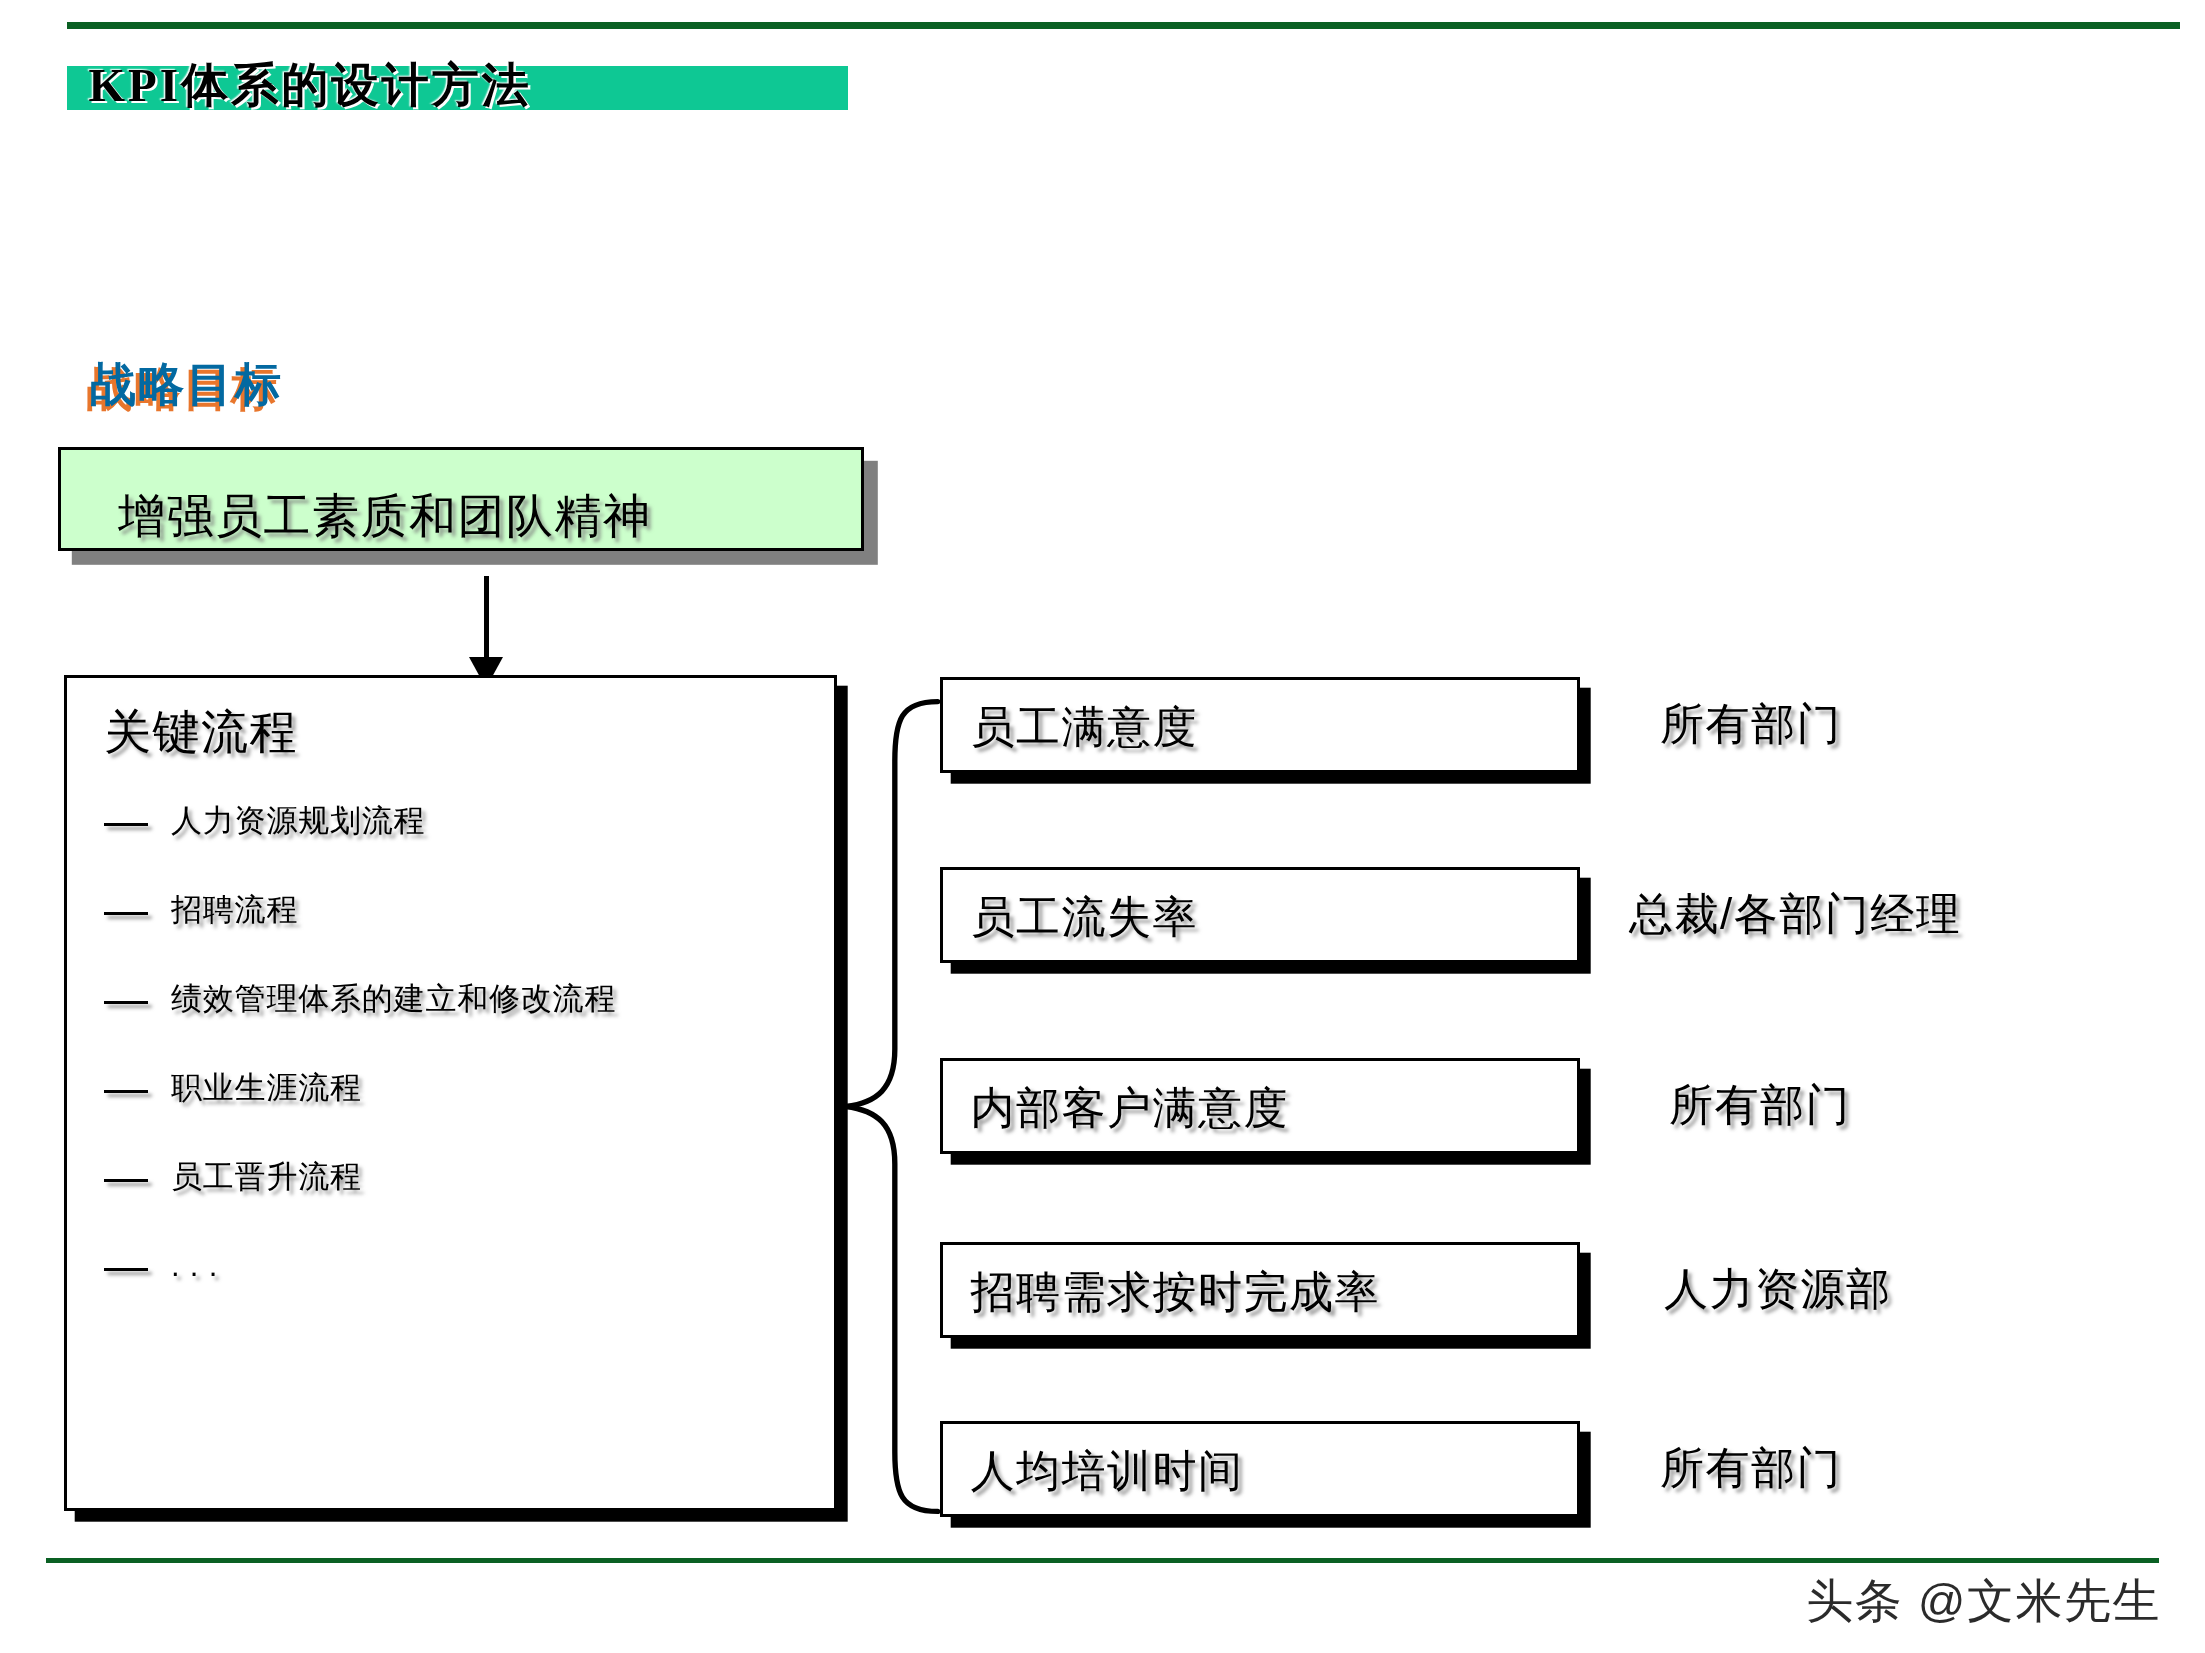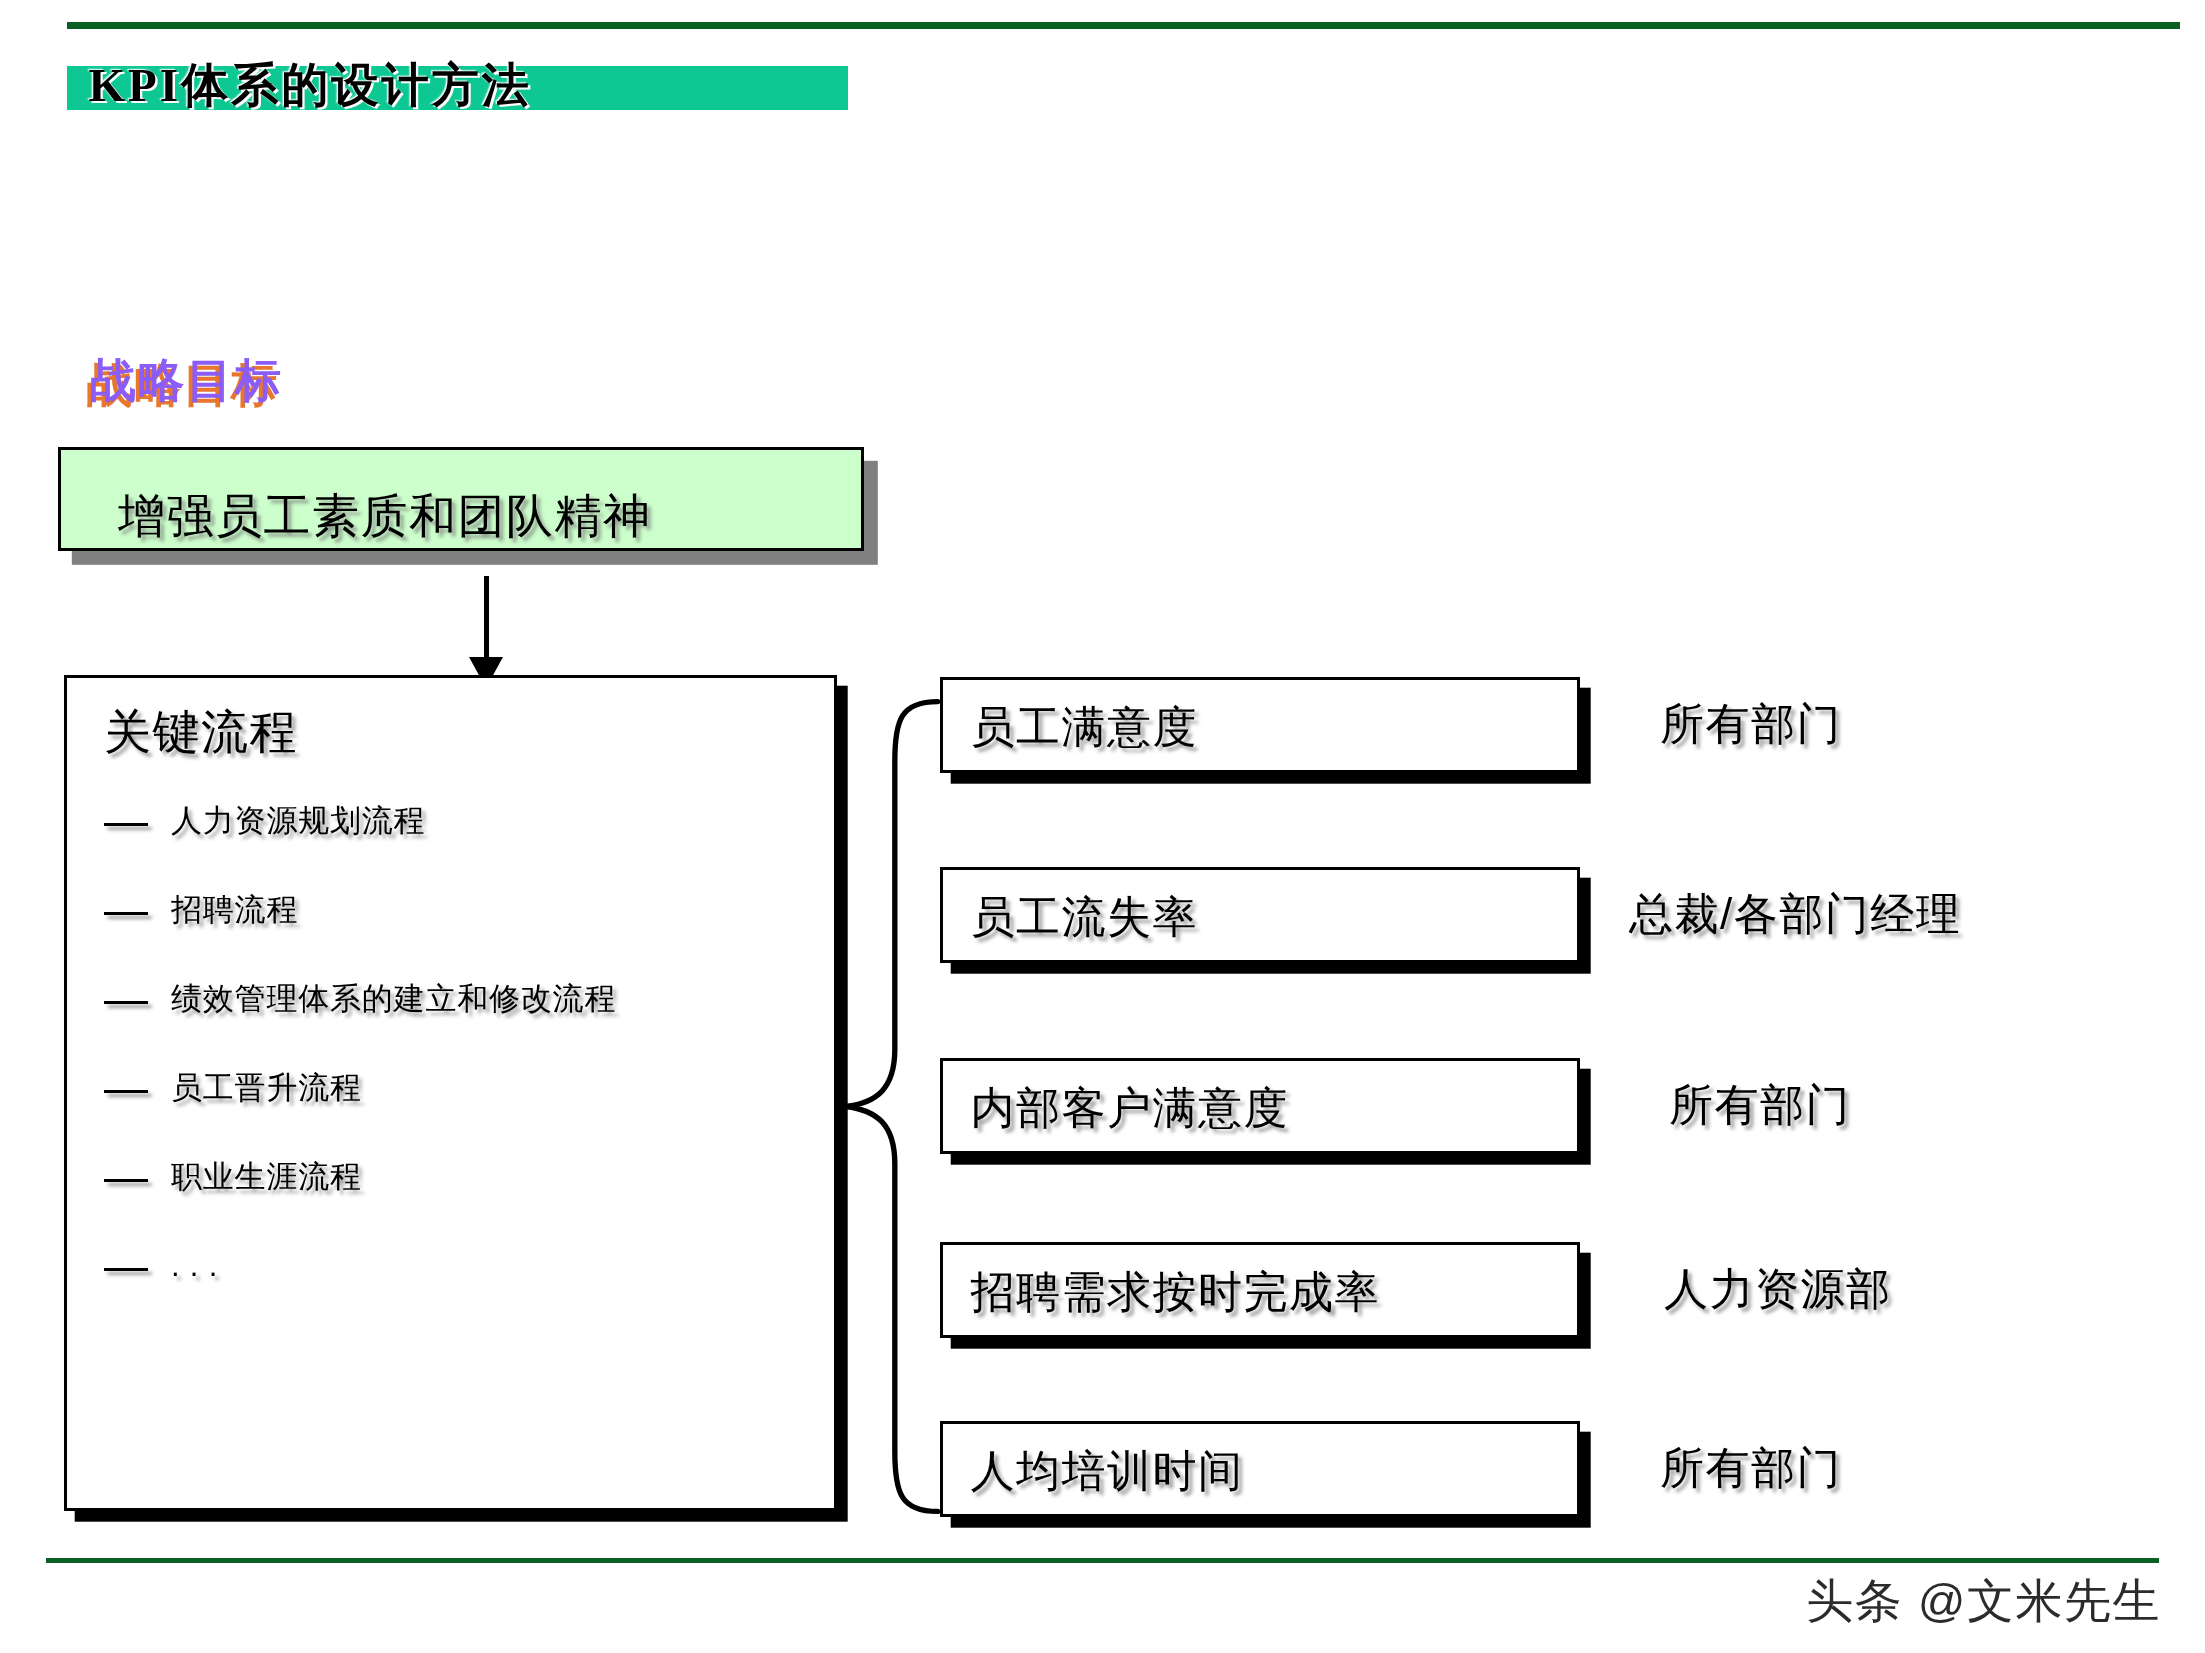--- a/index.html
+++ b/index.html
@@ -53,26 +53,26 @@
     color: #000000;
     white-space: nowrap;
     text-shadow: 2.3px 2.3px 0 #ffffff, -1.5px -1.5px 1.5px #ffffff;
   }
 
   
   .strategy-caption {
     position: absolute;
     left: 90px;
     top: 357px;
-    font-family: Liberation Mono, monospace;
+    font-family: Liberation Serif, serif;
     font-weight: bold;
     font-size: 46px;
     line-height: 55px;
     letter-spacing: 2.3px;
-    color: #8b5cf6;
+    color: #0369a1;
     white-space: nowrap;
     text-shadow: -3.8px 4.6px 0 #e8762c;
   }
 
   
   .strategy-box {
     position: absolute;
     left: 58px;
     top: 447px;
     width: 806px;
@@ -256,22 +256,22 @@
 
 <div class="arrow-shaft"></div>
 <div class="arrow-head"></div>
 
 <div class="process-box">
   <div class="process-title">关键流程</div>
   <div class="process-list">
     <span class="process-item">人力资源规划流程</span>
     <span class="process-item">招聘流程</span>
     <span class="process-item">绩效管理体系的建立和修改流程</span>
+    <span class="process-item">职业生涯流程</span>
     <span class="process-item">员工晋升流程</span>
-    <span class="process-item">职业生涯流程</span>
     <span class="process-item">. . .</span>
   </div>
 </div>
 
 <div class="brace">
   <svg width="100" height="819" viewBox="0 0 130 1070" xmlns="http://www.w3.org/2000/svg">
     <path d="M126 6 C 78 6, 70 30, 70 84 L 70 460 C 70 512, 46 530, 6 535 C 46 540, 70 558, 70 610 L 70 986 C 70 1040, 78 1064, 126 1064" fill="none" stroke="#000000" stroke-width="7" stroke-linecap="round"></path>
   </svg>
 </div>
 

